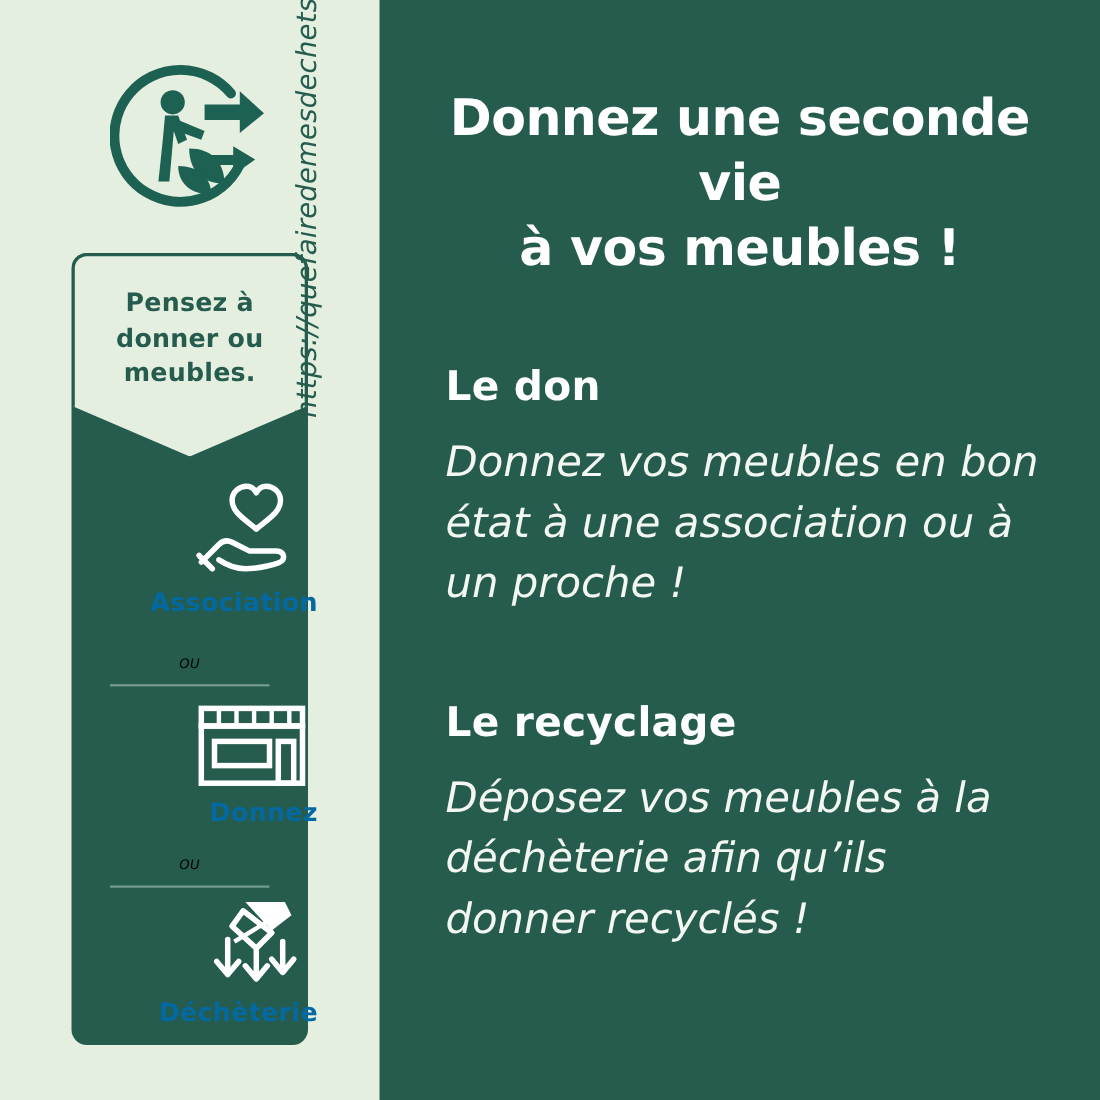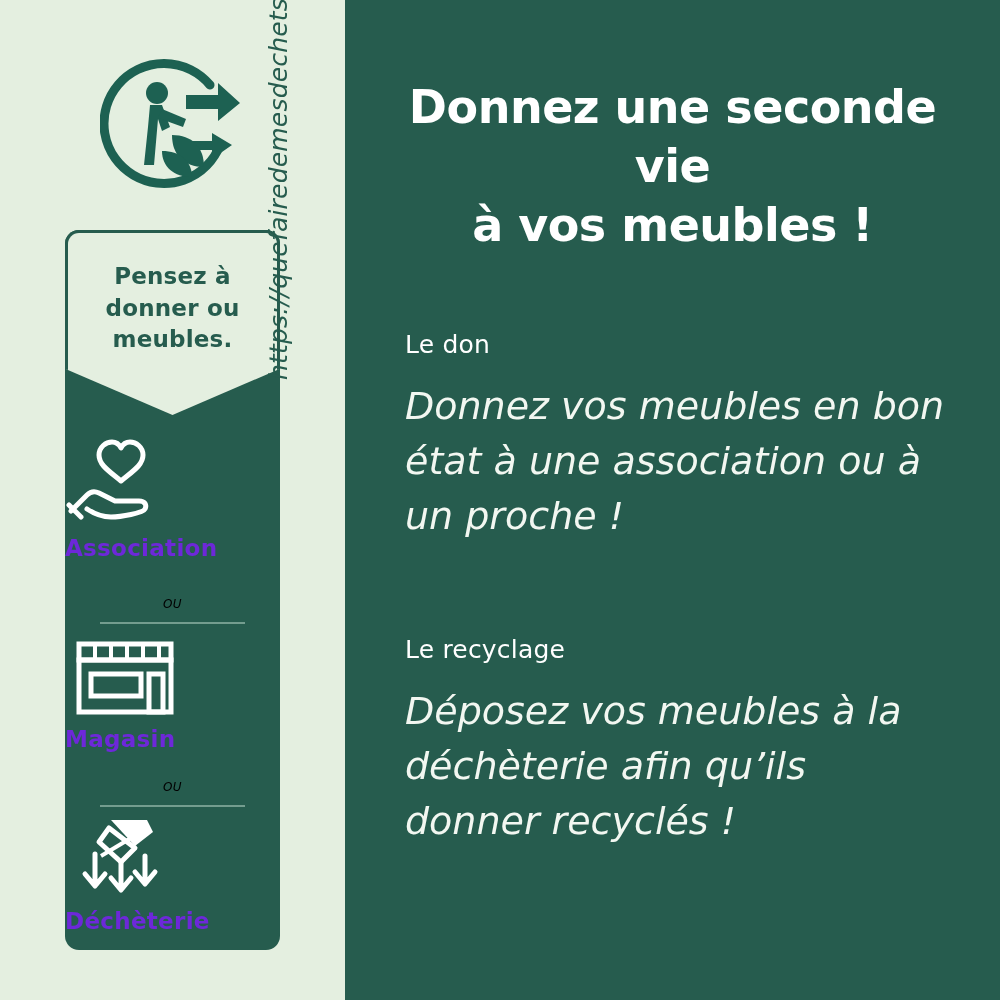--- a/index.html
+++ b/index.html
@@ -64,22 +64,22 @@
     color: #265c4e;
     font-weight: bold;
     font-size: 23px;
     line-height: 1.38;
     letter-spacing: 0.2px;
   }
   .step {
     position: absolute;
     width: 224px;
     left: 65px;
-    text-align: left;
-    color: #6d28d9;
+    text-align: right;
+    color: #0369a1;
   }
   .step .step-icon {
     display: block;
     margin: 0 auto 6px auto;
   }
   .step-label {
     font-size: 23px;
     font-weight: bold;
     letter-spacing: 0.3px;
   }
@@ -138,22 +138,22 @@
     line-height: 1.28;
     letter-spacing: -0.5px;
   }
   .section {
     position: absolute;
     left: 60px;
     width: 540px;
     color: #ffffff;
   }
   .section-title {
-    font-size: 25px;
-    font-weight: normal;
+    font-size: 37px;
+    font-weight: bold;
     margin-bottom: 20px;
     letter-spacing: 0.2px;
   }
   .section-body {
     font-size: 38px;
     font-style: italic;
     line-height: 1.45;
     color: #f2f7f1;
   }
 </style>
@@ -214,21 +214,21 @@
           <rect x="14" y="14" width="92" height="16" fill="none" stroke="#ffffff" stroke-width="5"></rect>
           <line x1="30" y1="14" x2="30" y2="30" stroke="#ffffff" stroke-width="4"></line>
           <line x1="46" y1="14" x2="46" y2="30" stroke="#ffffff" stroke-width="4"></line>
           <line x1="62" y1="14" x2="62" y2="30" stroke="#ffffff" stroke-width="4"></line>
           <line x1="78" y1="14" x2="78" y2="30" stroke="#ffffff" stroke-width="4"></line>
           <line x1="94" y1="14" x2="94" y2="30" stroke="#ffffff" stroke-width="4"></line>
           <rect x="26" y="44" width="50" height="22" fill="none" stroke="#ffffff" stroke-width="5"></rect>
           <rect x="84" y="44" width="14" height="38" fill="none" stroke="#ffffff" stroke-width="5"></rect>
         </svg>
       </span>
-      <span class="step-label">Magasin</span>
+      <span class="step-label">Donnez</span>
     </div>
     <div class="ou" style="top:775px;">ou</div>
     <div class="divider" style="top:805px;"></div>
 
     <div class="step" style="top:812px;">
       <span class="step-icon">
         <svg width="112" height="86" viewBox="0 0 112 86" aria-hidden="true">
           <path d="M46 8 L82 8 L88 20 L70 34 Z" fill="#ffffff"></path>
           <path d="M44 16 L70 36 L56 50 L34 30 Z" fill="none" stroke="#ffffff" stroke-width="5" stroke-linejoin="round"></path>
           <line x1="36" y1="44" x2="76" y2="20" stroke="#ffffff" stroke-width="4"></line>

